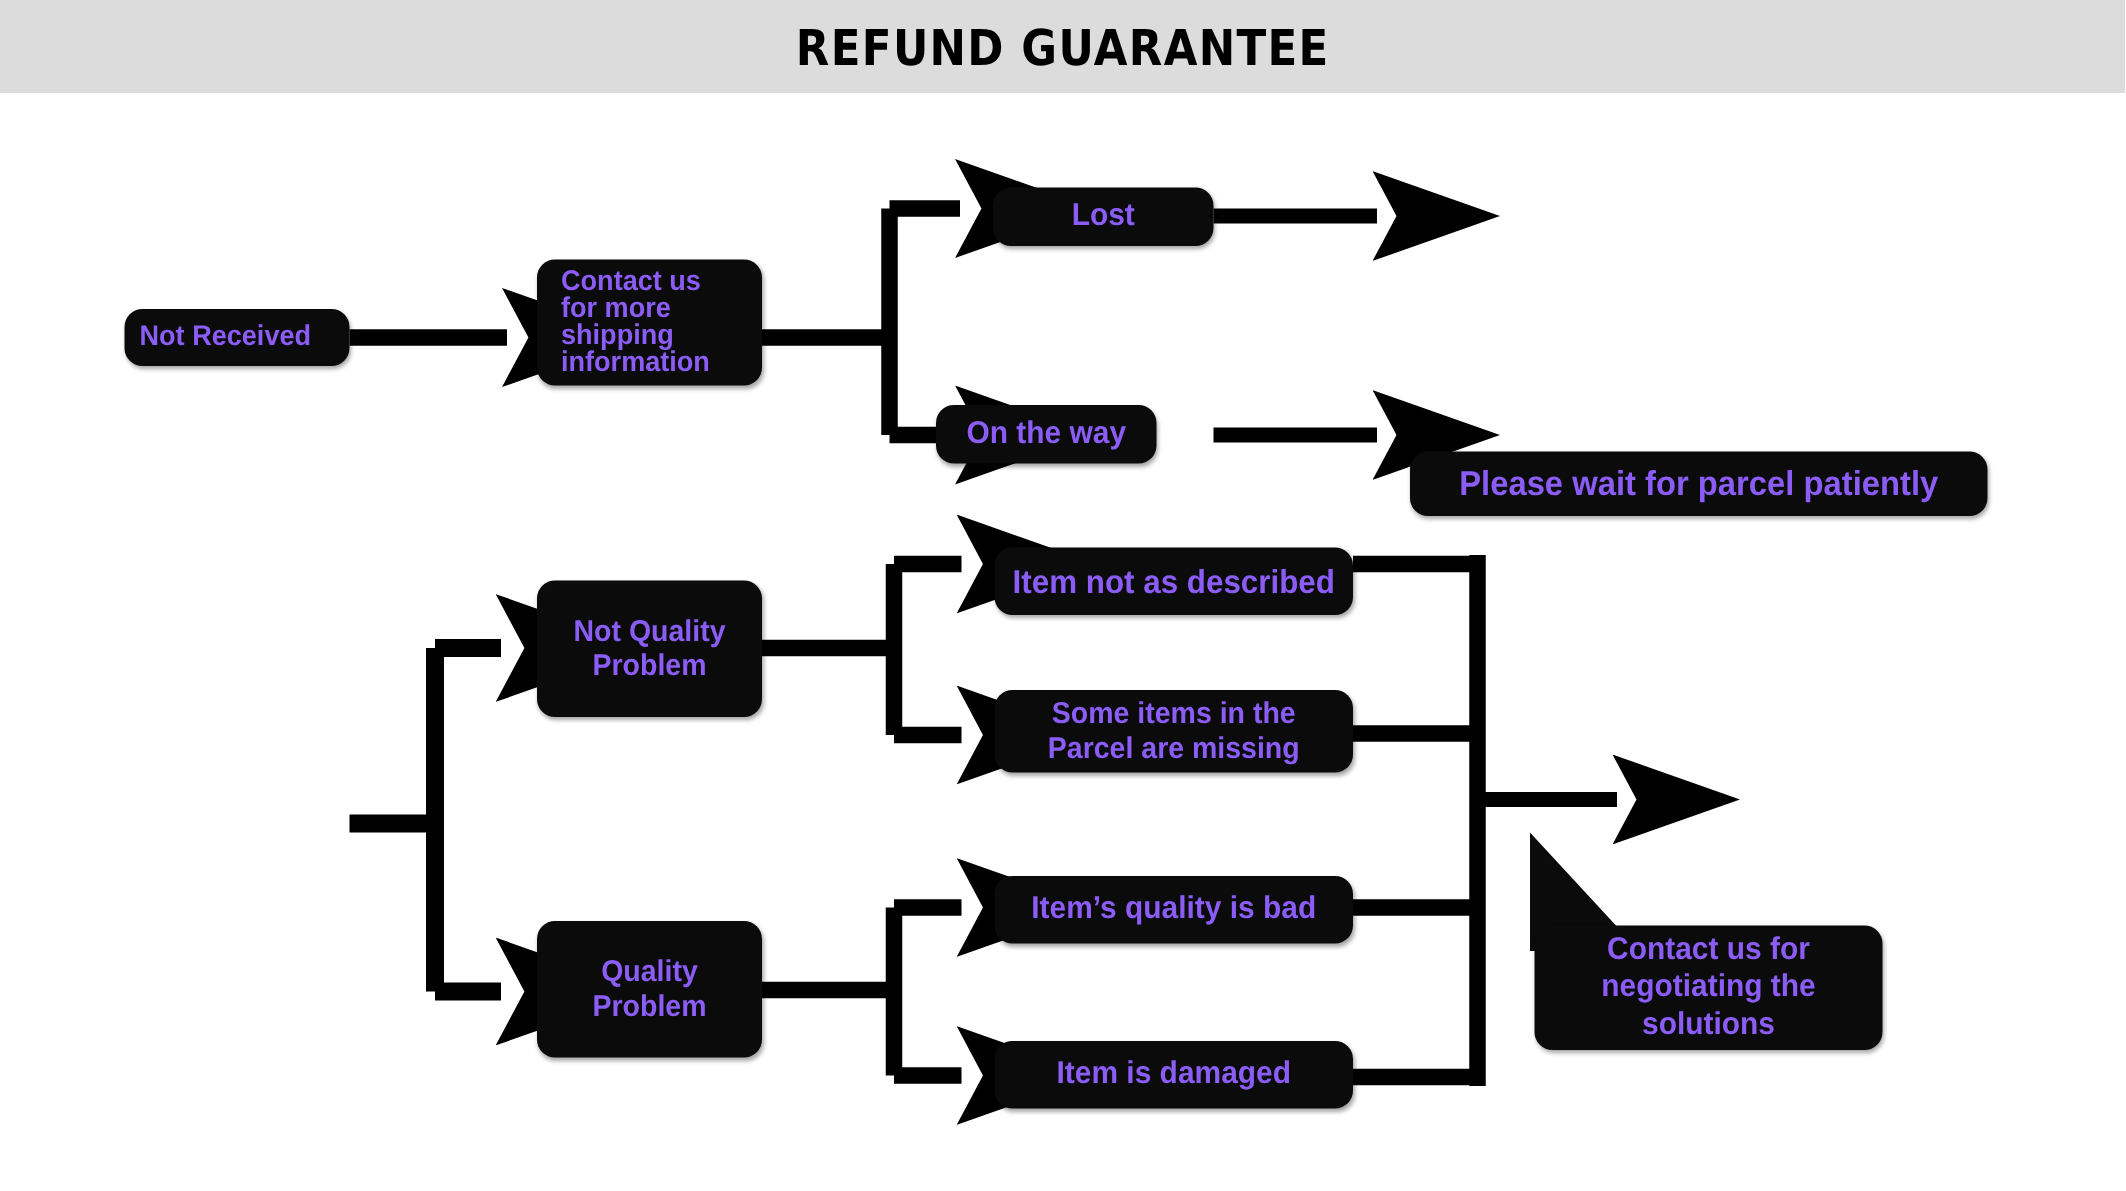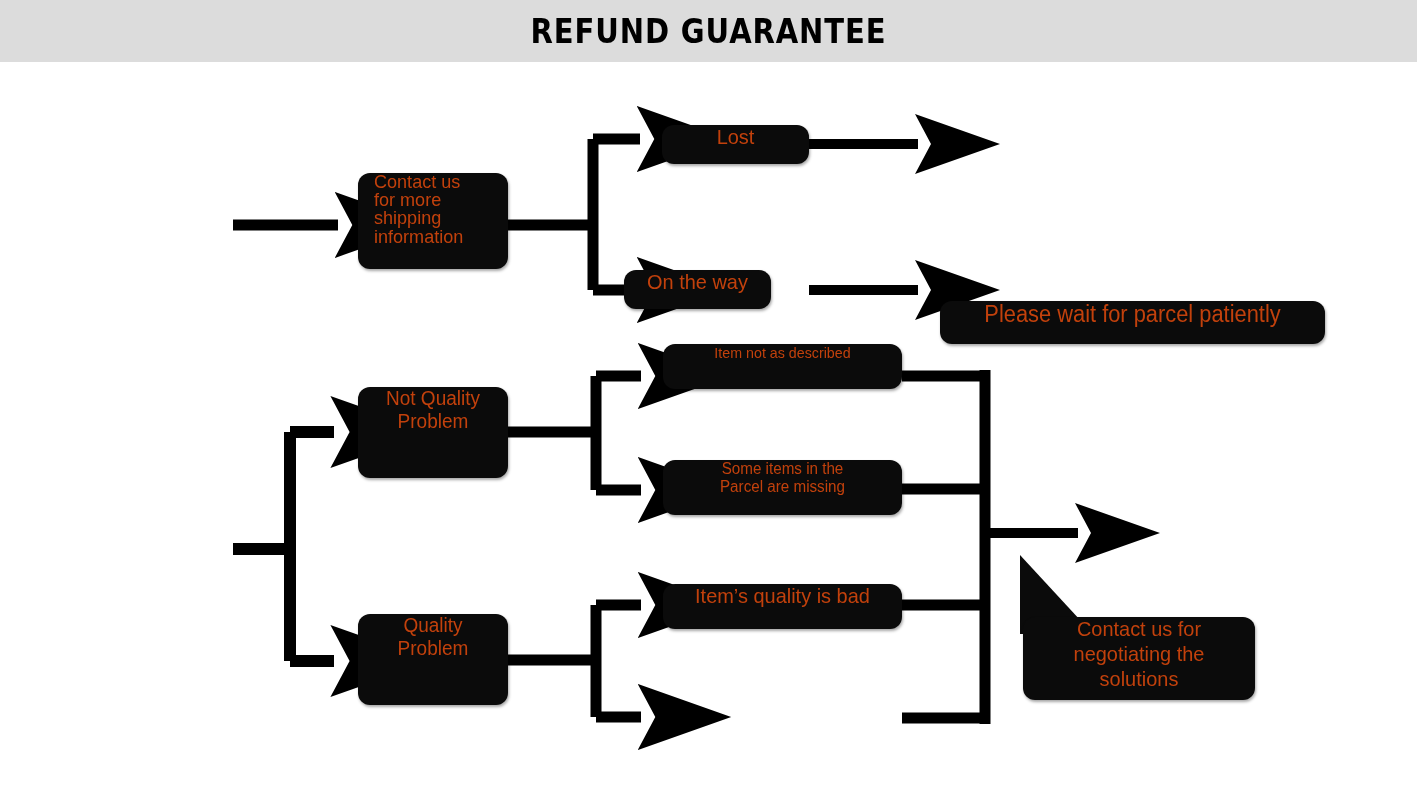--- a/index.html
+++ b/index.html
@@ -48,53 +48,54 @@
     position: absolute;
     left: 0;
     top: 0;
     width: 1417px;
     height: 794px;
   }
   
   .node {
     position: absolute;
     background: #0b0b0b;
-    color: #c2410c;
+    color: #8b5cf6;
     border-radius: 12px;
     display: flex;
+    align-items: center;
     box-sizing: border-box;
-    font-weight: 400;
+    font-weight: 700;
     line-height: 1.15;
     z-index: 3;
     box-shadow: 1px 2px 3px rgba(0,0,0,0.35);
   }
   .node .txt {
     width: 100%;
     transform: scaleX(0.95);
     transform-origin: center center;
   }
   .node.center { justify-content: center; text-align: center; }
   .node.center .txt { text-align: center; }
   .node.leftal { justify-content: flex-start; }
   .node.leftal .txt { text-align: left; transform-origin: left center; }
 
   
   #n-not-received  { left: 83px;  top: 206px; width: 150px; height: 38px; font-size: 19px; padding: 0 10px; }
-  #n-contact-ship  { left: 358px; top: 173px; width: 150px; height: 96px; font-size: 19px; padding: 0 16px; line-height: 0.96; }
+  #n-contact-ship  { left: 358px; top: 173px; width: 150px; height: 84px; font-size: 19px; padding: 0 16px; line-height: 0.96; }
   #n-lost          { left: 662px; top: 125px; width: 147px; height: 39px; font-size: 21px; }
   #n-refund-get    { left: 940px; top: 122px; width: 385px; height: 43px; font-size: 23px; }
   #n-ontheway      { left: 624px; top: 270px; width: 147px; height: 39px; font-size: 21px; }
   #n-wait-parcel   { left: 940px; top: 268px; width: 385px; height: 43px; font-size: 23px; margin-top: 33px; }
 
   #n-received      { left: 83px;  top: 530px; width: 150px; height: 38px; font-size: 19px; padding: 0 10px; }
   #n-not-quality   { left: 358px; top: 387px; width: 150px; height: 91px; font-size: 20px; }
   #n-quality       { left: 358px; top: 614px; width: 150px; height: 91px; font-size: 20px; }
 
-  #n-not-described { left: 663px; top: 344px; width: 239px; height: 45px; font-size: 15px; }
-  #n-items-missing { left: 663px; top: 460px; width: 239px; height: 55px; font-size: 16px; }
+  #n-not-described { left: 663px; top: 365px; width: 239px; height: 45px; font-size: 22px; }
+  #n-items-missing { left: 663px; top: 460px; width: 239px; height: 55px; font-size: 20px; }
   #n-quality-bad   { left: 663px; top: 584px; width: 239px; height: 45px; font-size: 21px; }
   #n-damaged       { left: 663px; top: 694px; width: 239px; height: 45px; font-size: 21px; }
 
   #n-refund-resend { left: 1098px; top: 491px; width: 229px; height: 83px; font-size: 21px; line-height: 1.18; }
 
   
   #n-negotiate {
     left: 1003px; top: 617px; width: 232px; height: 83px;
     font-size: 21px; line-height: 1.18; margin-left: 20px;
   }
@@ -161,20 +162,23 @@
       <line x1="902" y1="718" x2="985" y2="718" stroke="#000000" stroke-width="11"></line>
       <line x1="985" y1="370" x2="985" y2="724" stroke="#000000" stroke-width="11"></line>
       <line x1="985" y1="533" x2="1078" y2="533" stroke="#000000" stroke-width="10" marker-end="url(#ah)"></line>
     </g>
 
     <g>
       <path d="M1020,555 L1093,634 L1020,634 Z" fill="#0b0b0b"></path>
     </g>
   </svg>
 
+  <div class="node leftal" id="n-not-received">
+    <span class="txt">Not Received</span>
+  </div>
 
   <div class="node leftal" id="n-contact-ship">
     <span class="txt">
       <span>Contact us</span><br>
       <span>for more</span><br>
       <span>shipping</span><br>
       <span>information</span>
     </span>
   </div>
 
@@ -214,20 +218,23 @@
     <span class="txt">
       <span>Some items in the</span><br>
       <span>Parcel are missing</span>
     </span>
   </div>
 
   <div class="node center" id="n-quality-bad">
     <span class="txt">Item’s quality is bad</span>
   </div>
 
+  <div class="node center" id="n-damaged">
+    <span class="txt">Item is damaged</span>
+  </div>
 
 
   <div class="node center" id="n-negotiate">
     <span class="txt">
       <span>Contact us for</span><br>
       <span>negotiating the</span><br>
       <span>solutions</span>
     </span>
   </div>
 

